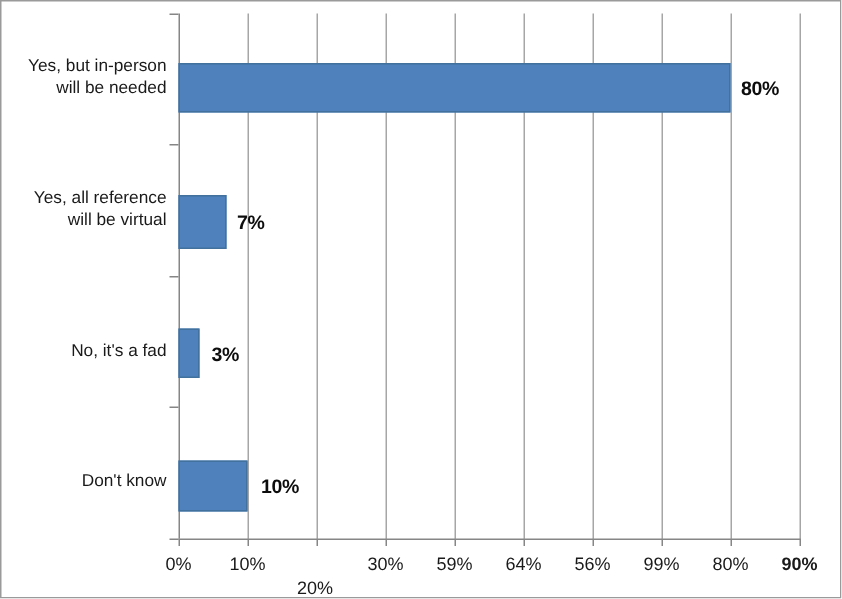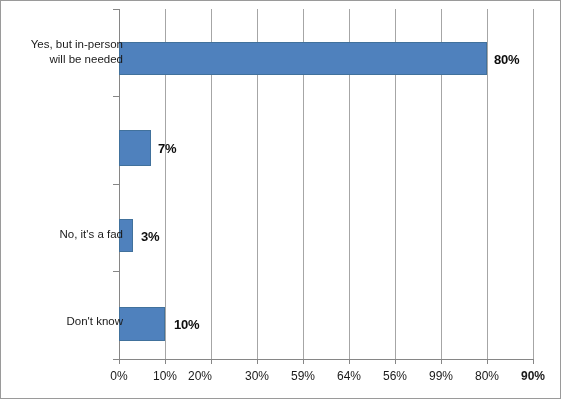--- a/index.html
+++ b/index.html
@@ -87,21 +87,20 @@
   }
   .cat-label-box {
     position: absolute;
     left: 0;
     width: 110px;
     text-align: right;
     font-size: 11.5px;
     color: #1a1a1a;
     line-height: 15px;
     white-space: pre-line;
-    padding-left: 12px;
   }
   
   .xtick-label {
     position: absolute;
     top: 368px;
     width: 46px;
     margin-left: -23px;
     text-align: center;
     font-size: 12px;
     color: #1a1a1a;
@@ -158,26 +157,28 @@
   <div class="xtick" style="left:532px;"></div>
 
   <div class="ytick" style="top:8px;"></div>
   <div class="ytick" style="top:95px;"></div>
   <div class="ytick" style="top:183px;"></div>
   <div class="ytick" style="top:270px;"></div>
   <div class="ytick" style="top:358px;"></div>
 
   <div class="cat-label-box" style="top:36px;">Yes, but in-person
 will be needed</div>
+  <div class="cat-label-box" style="top:124px;">Yes, all reference
+will be virtual</div>
   <div class="cat-label-box" style="top:226px;">No, it's a fad</div>
   <div class="cat-label-box" style="top:313px;">Don't know</div>
 
   <div class="xtick-label" style="left:118px;">0%</div>
   <div class="xtick-label" style="left:164px;">10%</div>
-  <div class="xtick-label" style="left:199px;">20%</div>
+  <div class="xtick-label" style="left:209px;margin-top:16px;">20%</div>
   <div class="xtick-label" style="left:256px;">30%</div>
   <div class="xtick-label" style="left:302px;">59%</div>
   <div class="xtick-label" style="left:348px;">64%</div>
   <div class="xtick-label" style="left:394px;">56%</div>
   <div class="xtick-label" style="left:440px;">99%</div>
   <div class="xtick-label" style="left:486px;">80%</div>
   <div class="xtick-label" style="left:532px;font-weight:bold;">90%</div>
 
 </div>
 

